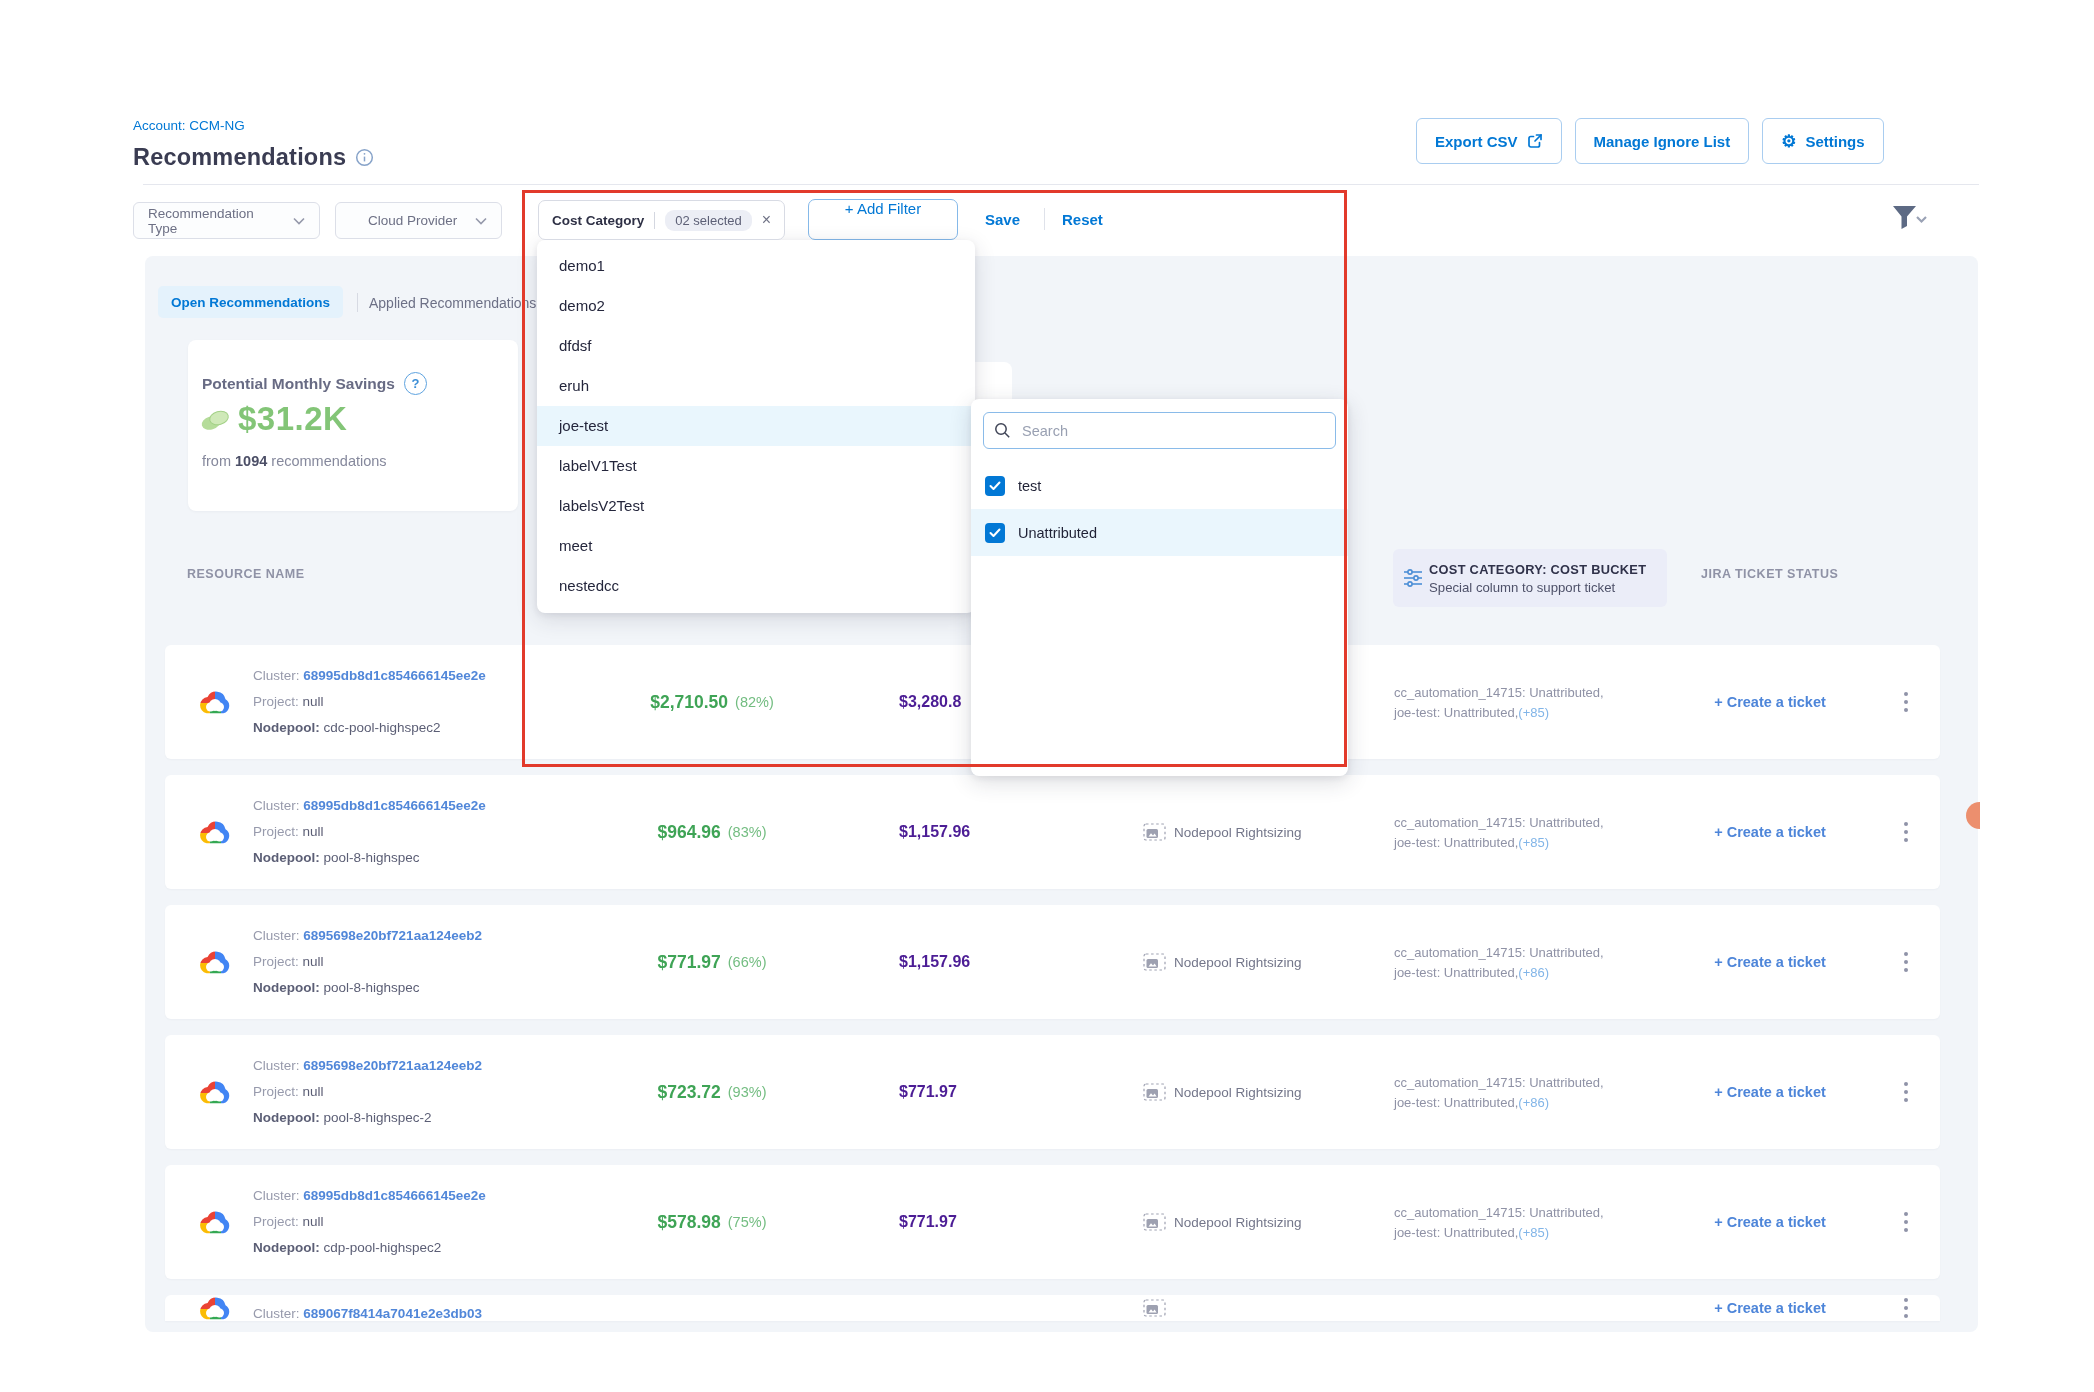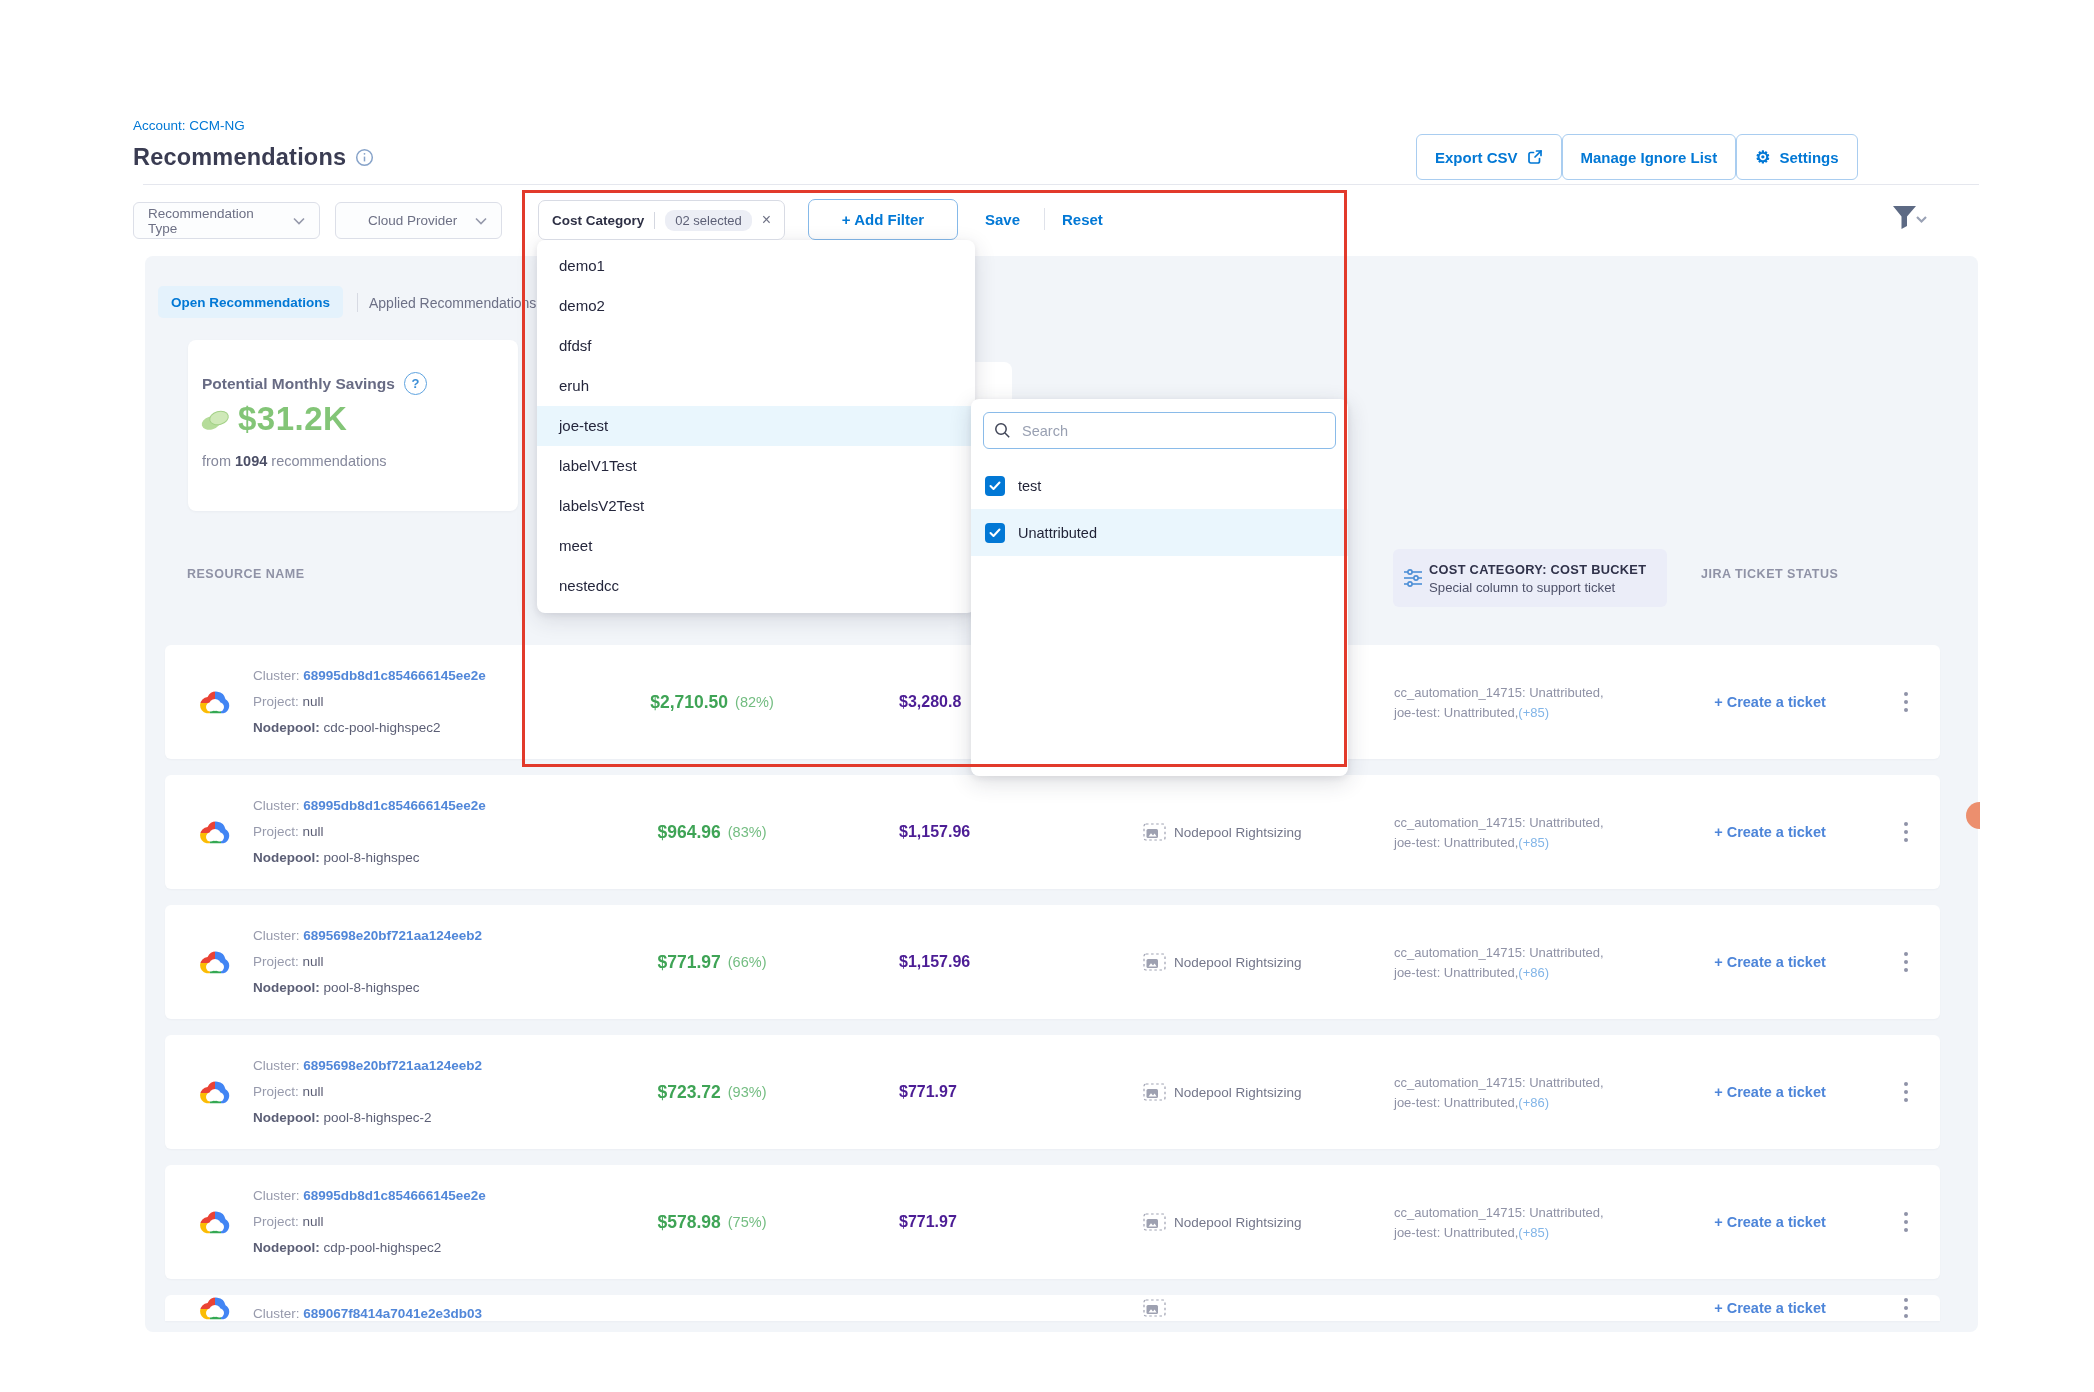--- a/index.html
+++ b/index.html
@@ -3,38 +3,38 @@
 <meta charset="utf-8">
 <style>
   html,body{margin:0;padding:0;background:#fff;font-family:"Liberation Sans",sans-serif;}
   .canvas{position:relative;width:2094px;height:1392px;background:#fff;overflow:hidden;}
   .abs{position:absolute;}
 
   
   .account{left:133px;top:118px;font-size:13.5px;color:#0278d5;text-decoration:none;}
   .title-row{left:133px;top:144px;display:flex;align-items:center;gap:9px;}
   .title-row h1{margin:0;font-size:23.5px;color:#3a3c52;letter-spacing:.2px;}
-  .top-actions{top:134px;left:1416px;display:flex;}
+  .top-actions{top:118px;left:1416px;display:flex;gap:13px;}
   .btn{display:flex;align-items:center;gap:9px;height:44px;padding:0 18px;background:#fff;
        border:1px solid #a9cdf0;border-radius:6px;color:#0278d5;font-weight:bold;font-size:15px;cursor:pointer;}
   .divider{left:143px;top:184px;width:1836px;height:1px;background:#e5e7ee;}
 
   
   .select-chip{height:37px;background:#fcfdfe;border:1px solid #dcdfe8;border-radius:6px;
        display:flex;align-items:center;gap:10px;padding:0 14px;color:#6d7085;font-size:13.5px;box-sizing:border-box;}
   .sel-rec{left:133px;top:202px;width:187px;}
   .sel-cloud{left:335px;top:202px;width:167px;padding-left:32px;}
   .cost-chip{left:538px;top:200px;height:40px;background:#fff;border:1px solid #d8dbe4;border-radius:7px;
        display:flex;align-items:center;gap:10px;padding:0 13px;box-sizing:border-box;z-index:21;}
   .cost-chip .name{font-size:13.5px;font-weight:bold;color:#2e3045;}
   .vline{width:1px;height:17px;background:#d4d7e0;}
   .badge{background:#eceef5;border-radius:9px;padding:3px 10px;font-size:13px;color:#5d6076;}
   .x-close{font-size:16px;color:#6f7285;cursor:pointer;line-height:1;}
   .add-filter{left:808px;top:199px;width:150px;height:41px;background:#fff;border:1.5px solid #85b9e9;border-radius:7px;
-       display:flex;align-items:center;justify-content:center;color:#0278d5;font-weight:bold;font-size:15px;box-sizing:border-box;cursor:pointer;}
+       display:flex;justify-content:center;color:#0278d5;font-weight:normal;font-size:15px;box-sizing:border-box;cursor:pointer;}
   .link-btn{font-size:15px;font-weight:bold;color:#0278d5;cursor:pointer;}
   .save{left:985px;top:211px;} .reset{left:1062px;top:211px;}
   .filter-vsep{left:1044px;top:208px;width:1px;height:22px;background:#dfe2ea;}
   .funnel{left:1890px;top:204px;cursor:pointer;}
 
   
   .content-bg{left:145px;top:256px;width:1833px;height:1076px;background:#f2f5f9;border-radius:8px;}
   .tab-open{left:158px;top:286px;height:32px;padding:0 13px;background:#e4f2fc;border-radius:5px;
        display:flex;align-items:center;color:#0278d5;font-weight:bold;font-size:13.5px;cursor:pointer;}
   .tab-sep{left:357px;top:293px;width:1px;height:19px;background:#d7dae3;}

